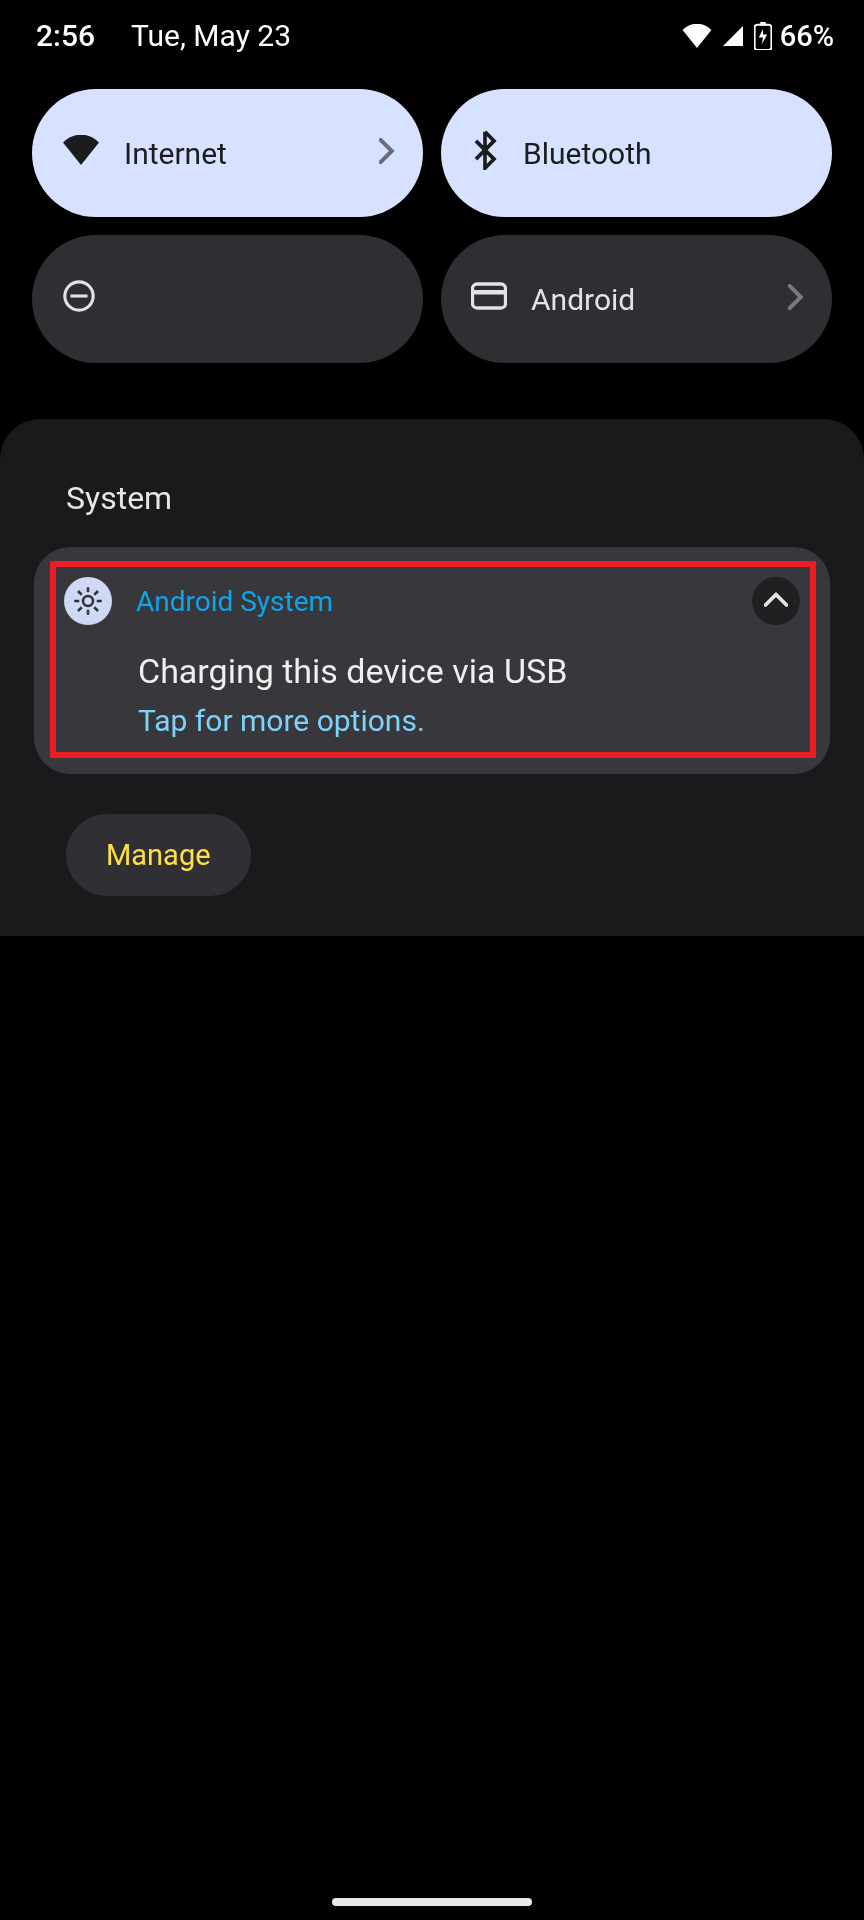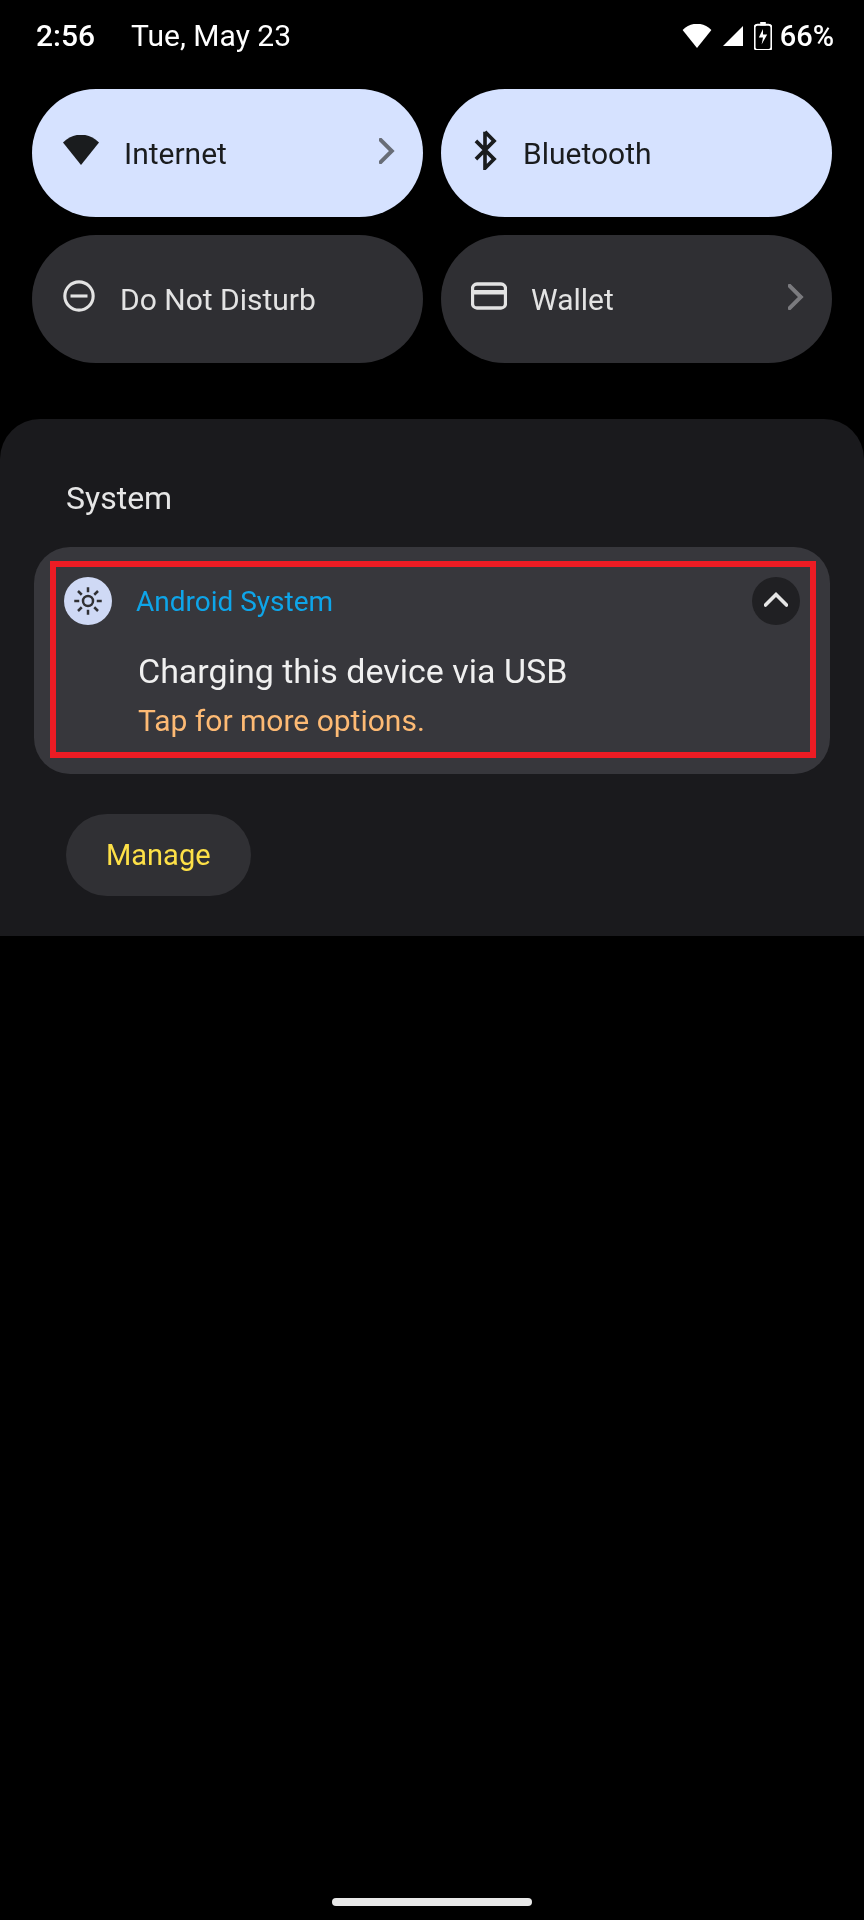--- a/index.html
+++ b/index.html
@@ -90,21 +90,21 @@
     background: #202023;
     display: flex; align-items: center; justify-content: center;
   }
   .notif-title {
     font-size: 34px;
     color: #f0f0f0;
     margin: 26px 0 12px 74px;
   }
   .notif-body {
     font-size: 30px;
-    color: #fdba74;
+    color: #7dd3fc;
     margin-left: 74px;
   }
   .highlight-box {
     position: absolute;
     border: 6px solid #ed1c24;
     pointer-events: none;
     left: 16px; right: 14px; top: 14px; bottom: 16px;
   }
 
   .manage-btn {
@@ -183,31 +183,30 @@
     <span class="label">Bluetooth</span>
   </div>
 
   <div class="qs-tile inactive">
     <span>
       <svg width="34" height="34" viewBox="0 0 24 24">
           <circle cx="12" cy="12" r="10" fill="none" stroke="#e3e3e3" stroke-width="2.2"></circle>
           <line x1="6" y1="12" x2="18" y2="12" stroke="#e3e3e3" stroke-width="2.2"></line>
         </svg>
     </span>
-    <span class="label">Do Not Disturb</span>
   </div>
 
   <div class="qs-tile inactive">
     <span>
       <svg width="36" height="28" viewBox="0 0 24 18">
           <rect x="1" y="1" width="22" height="16" rx="3" fill="none" stroke="#e3e3e3" stroke-width="2.2"></rect>
           <rect x="1" y="5" width="22" height="3" fill="#e3e3e3"></rect>
         </svg>
     </span>
-    <span class="label">Wallet</span>
+    <span class="label">Android</span>
     <span class="chev">
       <svg width="16" height="26" viewBox="0 0 10 16">
           <path d="M1 1 L8 8 L1 15" fill="none" stroke="#9b9b9f" stroke-width="2.5" stroke-linecap="round"></path>
         </svg>
     </span>
   </div>
 </div>
 
 <div class="shade">
   <div class="section-title">System</div>

